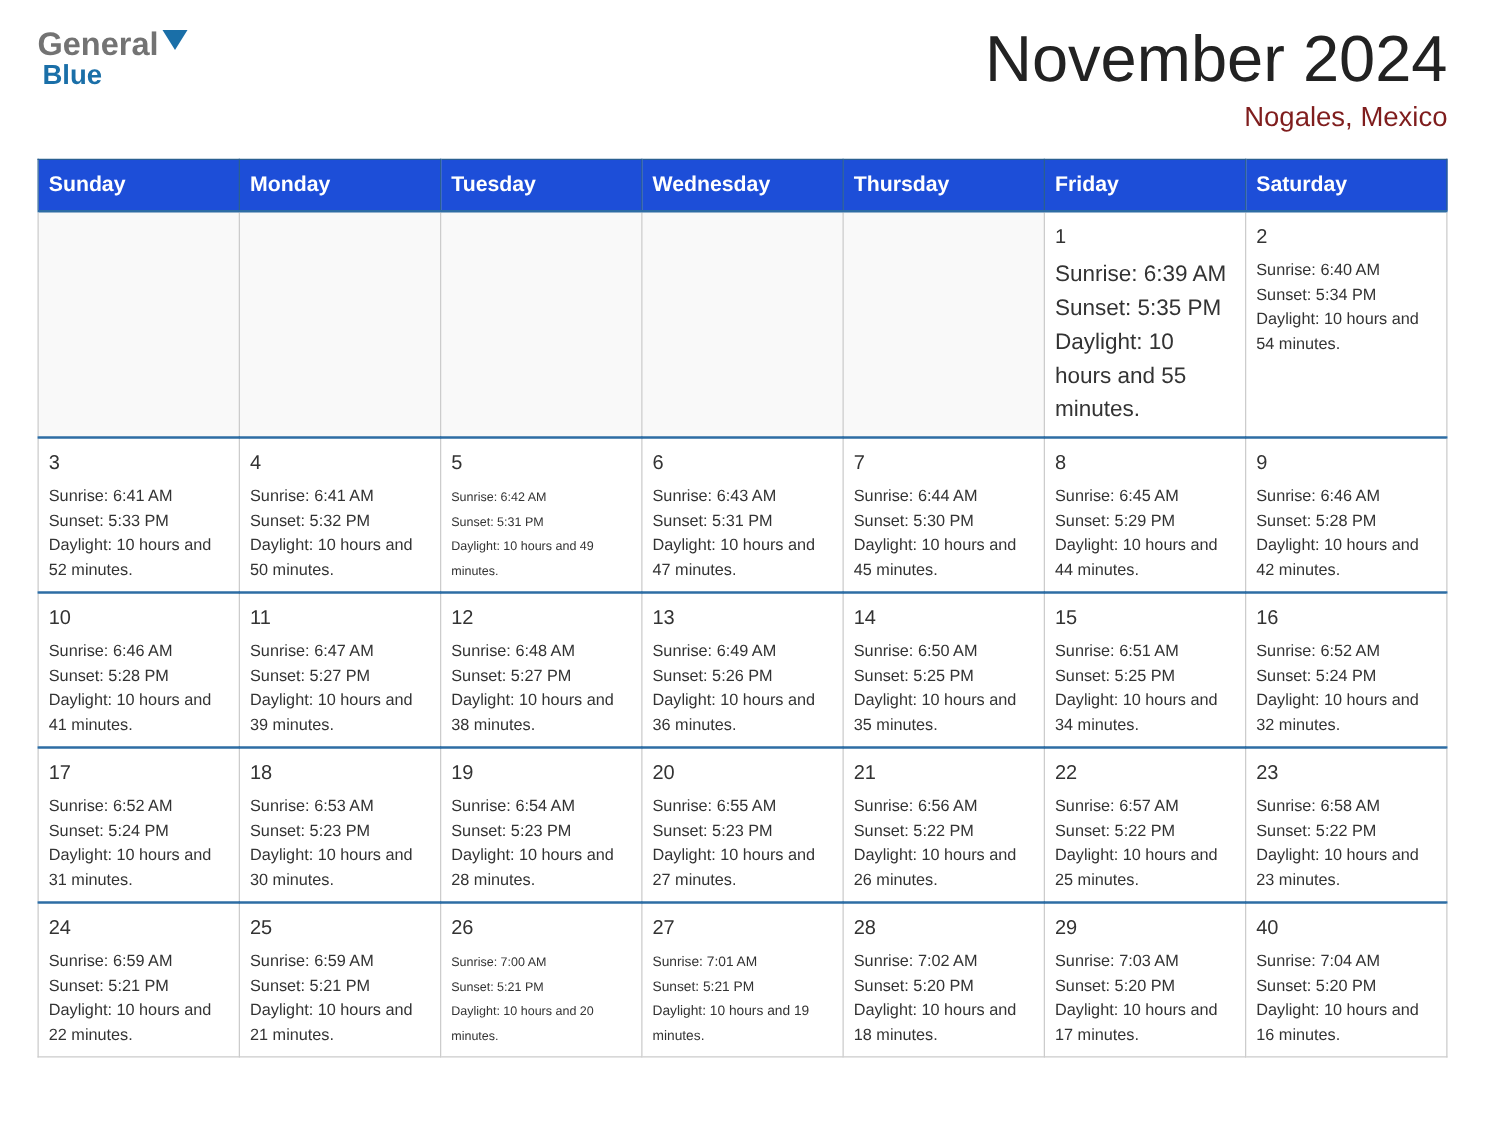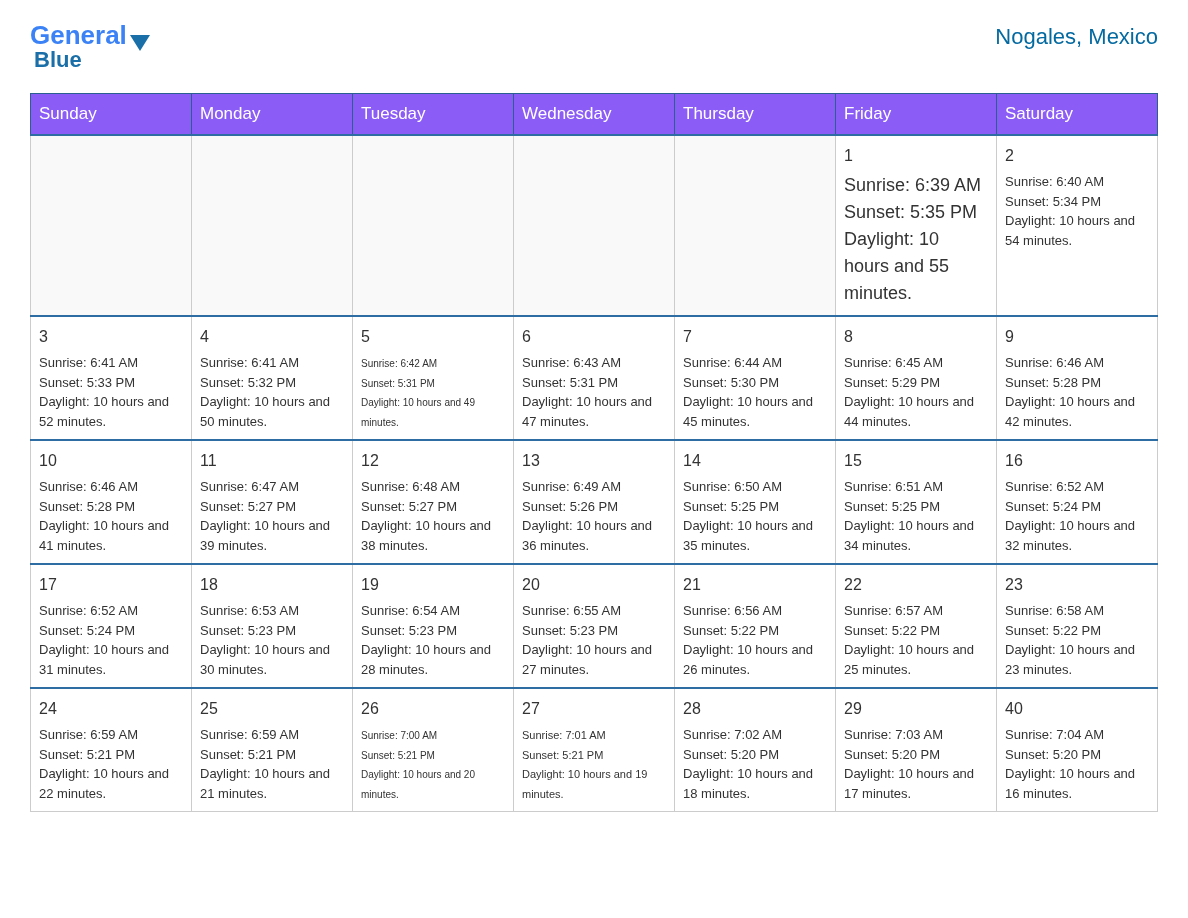--- a/index.html
+++ b/index.html
@@ -17,23 +17,23 @@
       margin-bottom: 20px;
     }
     .logo {
       display: flex;
       flex-direction: column;
       align-items: flex-start;
     }
     .logo-general {
       font-size: 26px;
       font-weight: bold;
-      color: #3b82f6;
+      color: #737373;
       display: flex;
-      align-items: flex-end;
+      align-items: flex-start;
     }
     .logo-arrow {
       display: inline-block;
       width: 0;
       height: 0;
       border-left: 10px solid transparent;
       border-right: 10px solid transparent;
       border-top: 16px solid #1a6fa8;
       margin-left: 3px;
       margin-top: 4px;
@@ -49,34 +49,34 @@
       text-align: right;
     }
     .month-title {
       font-size: 52px;
       font-weight: normal;
       color: #222;
       line-height: 1.1;
     }
     .location {
       font-size: 22px;
-      color: #0369a1;
+      color: #7f1d1d;
       margin-top: 4px;
     }
     .calendar {
       width: 100%;
       border-collapse: collapse;
       border: 1px solid #aaa;
     }
     .calendar th {
-      background-color: #8b5cf6;
+      background-color: #1d4ed8;
       color: #fff;
       padding: 10px 8px;
       font-size: 17px;
-      font-weight: normal;
+      font-weight: bold;
       text-align: left;
       border: 1px solid #2a5f91;
     }
     .calendar td {
       vertical-align: top;
       padding: 8px;
       border: 1px solid #ccc;
       width: 14.28%;
       min-height: 110px;
       font-size: 13px;
@@ -105,20 +105,21 @@
 
 <div class="header">
   <div class="logo">
     <div class="logo-general">
       <span>General</span>
         <span class="logo-arrow"></span>
     </div>
     <div class="logo-blue">Blue</div>
   </div>
   <div class="title-area">
+    <div class="month-title">November 2024</div>
     <div class="location">Nogales, Mexico</div>
   </div>
 </div>
 
 <table class="calendar">
   <thead>
     <tr>
     <th>Sunday</th>
         <th>Monday</th>
         <th>Tuesday</th>

